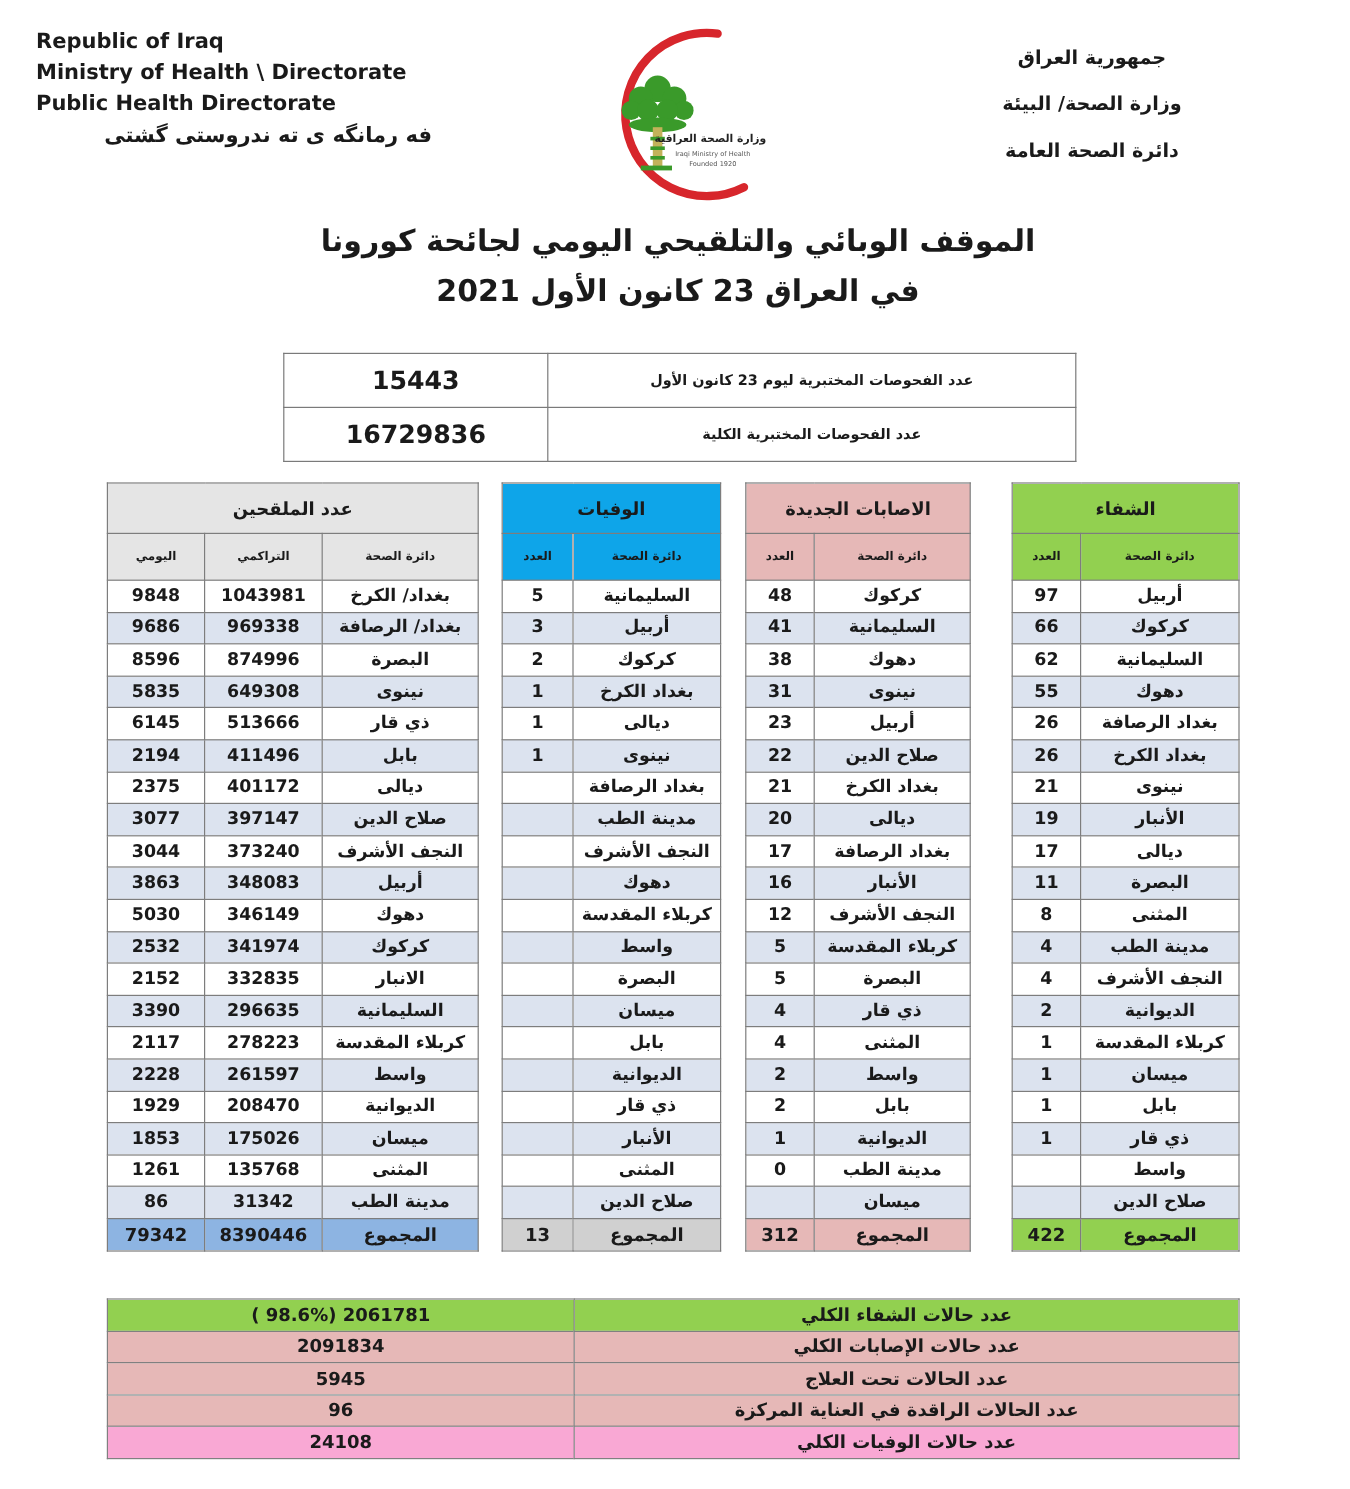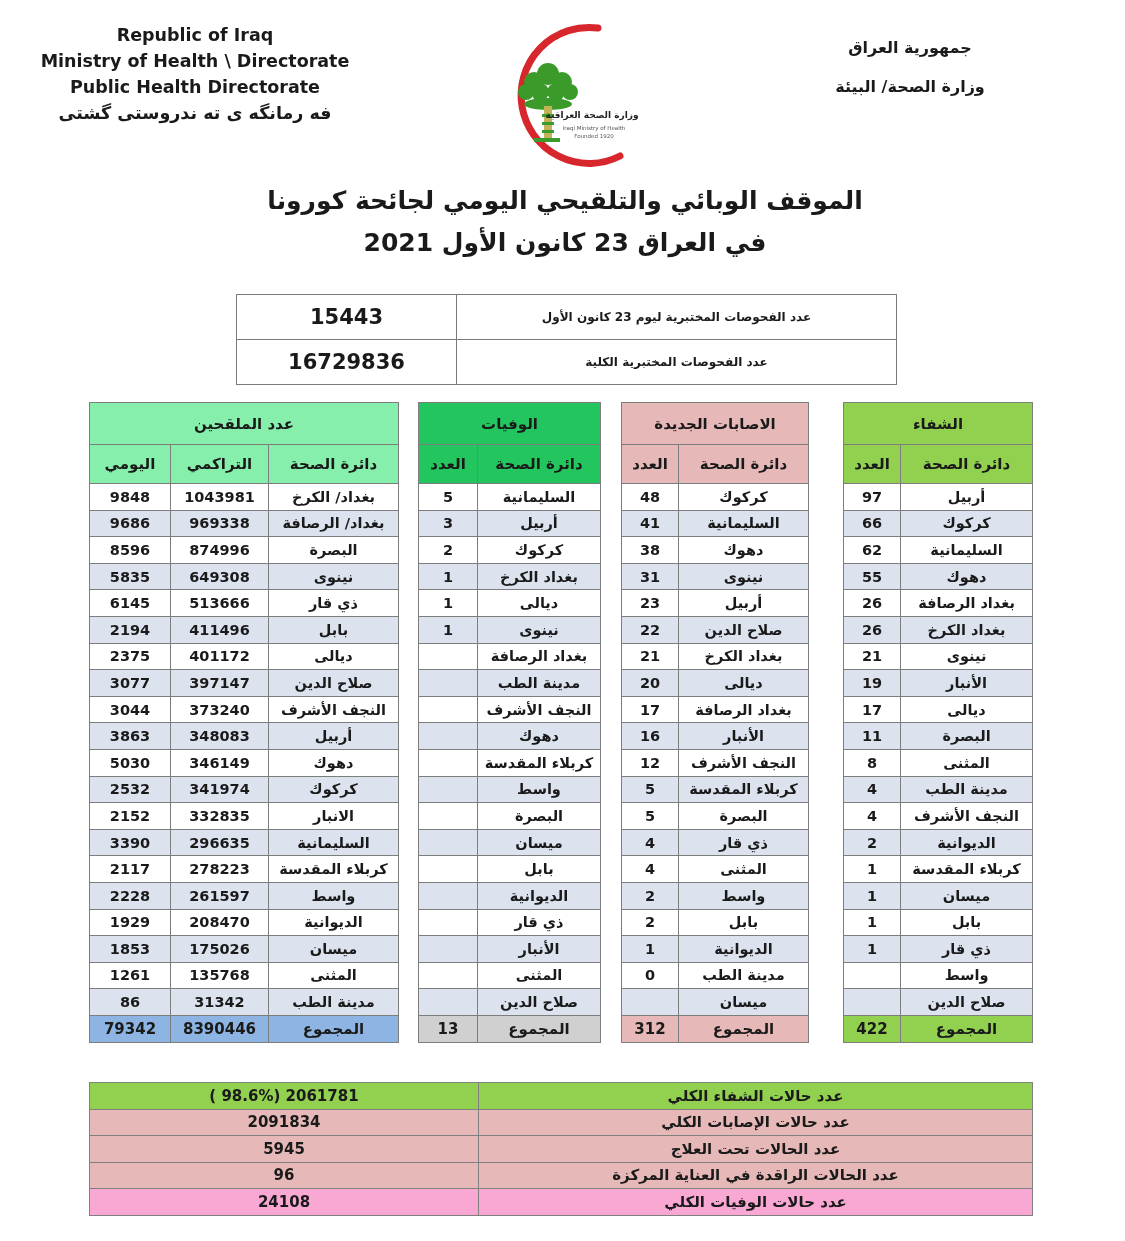--- a/index.html
+++ b/index.html
@@ -1,48 +1,48 @@
 <!DOCTYPE html>
 <html><head>
 <meta charset="utf-8">
 <style>
   html, body { margin: 0; padding: 0; }
   body {
     width: 1125px; height: 1241px; background: #ffffff; position: relative; overflow: hidden;
     font-family: "DejaVu Sans", "Liberation Sans", sans-serif; color: #1a1a1a;
   }
   .abs { position: absolute; }
-  .hdr-en { left: 30px; top: 22px; width: 330px; text-align: center; font-weight: bold; font-size: 17.5px; line-height: 26px; }
+  .hdr-en { left: 30px; top: 22px; width: 330px; font-weight: bold; font-size: 17.5px; line-height: 26px; }
   .hdr-en div { white-space: nowrap; }
   .hdr-ar { left: 800px; top: 28px; width: 220px; text-align: center; font-weight: bold; font-size: 16px; line-height: 39px; direction: rtl; }
   .hdr-ar div { white-space: nowrap; }
   .logo { left: 470px; top: 14px; width: 200px; height: 160px; }
   .title { left: 200px; top: 180px; width: 730px; text-align: center; direction: rtl; font-weight: bold; font-size: 25px; line-height: 42px; }
   .title div { white-space: nowrap; }
 
   table { border-collapse: collapse; table-layout: fixed; }
   td { border: 1.5px solid #6e6e6e; padding: 0; text-align: center; vertical-align: middle; overflow: hidden; white-space: nowrap; }
 
   .labtbl { left: 236px; top: 294px; width: 660px; direction: rtl; }
   .labtbl td { height: 44px; font-weight: bold; font-size: 12px; border-color: #7a7a7a; }
   .labtbl td.num { font-size: 21px; }
 
   .grid { direction: rtl; font-weight: bold; font-size: 14.5px; }
   .grid td { height: 25.6px; border-color: #7d7d7d; }
   .grid tr.h1 td { height: 41px; font-size: 15px; }
-  .grid tr.h2 td { height: 38px; font-size: 15px; }
+  .grid tr.h2 td { height: 38px; font-size: 10px; }
   .grid tr.alt td { background: #dce3ef; }
   .grid tr.tot td { height: 26px; font-size: 15px; }
 
   .vacc { left: 89px; top: 402px; width: 309px; }
-  .vacc tr.h1 td, .vacc tr.h2 td { background: #86efac; }
+  .vacc tr.h1 td, .vacc tr.h2 td { background: #e5e5e5; }
   .vacc tr.tot td { background: #8db4e2; }
 
   .death { left: 418px; top: 402px; width: 182px; }
-  .death tr.h1 td, .death tr.h2 td { background: #22c55e; margin-top: 24px; }
+  .death tr.h1 td, .death tr.h2 td { background: #0ea5e9; margin-top: 24px; }
   .death tr.tot td { background: #d0d0d0; }
 
   .cases { left: 621px; top: 402px; width: 187px; }
   .cases tr.h1 td, .cases tr.h2 td { background: #e6b8b7; }
   .cases tr.tot td { background: #e6b8b7; }
 
   .recov { left: 843px; top: 402px; width: 189px; }
   .recov tr.h1 td, .recov tr.h2 td { background: #92d050; }
   .recov tr.tot td { background: #92d050; margin-top: 25px; }
 
@@ -84,20 +84,21 @@
     <rect x="64" y="124" width="26" height="4" fill="#3a9a2a"></rect>
     <text x="122" y="104" font-size="9" font-weight="bold" fill="#222" text-anchor="middle" font-family="DejaVu Sans, sans-serif">وزارة الصحة العراقية</text>
     <text x="124" y="116" font-size="5.5" fill="#555" text-anchor="middle" font-family="DejaVu Sans, sans-serif">Iraqi Ministry of Health</text>
     <text x="124" y="124" font-size="5.5" fill="#555" text-anchor="middle" font-family="DejaVu Sans, sans-serif">Founded 1920</text>
   </svg>
 </div>
 
 <div class="abs hdr-ar">
   <div>جمهورية العراق</div>
   <div>وزارة الصحة/ البيئة</div>
+  <div>دائرة الصحة العامة</div>
 </div>
 
 <div class="abs title">
   <div>الموقف الوبائي والتلقيحي اليومي لجائحة كورونا</div>
   <div>في العراق  23  كانون الأول 2021</div>
 </div>
 
 <table class="abs labtbl">
   <colgroup>
       <col style="width:440px">

